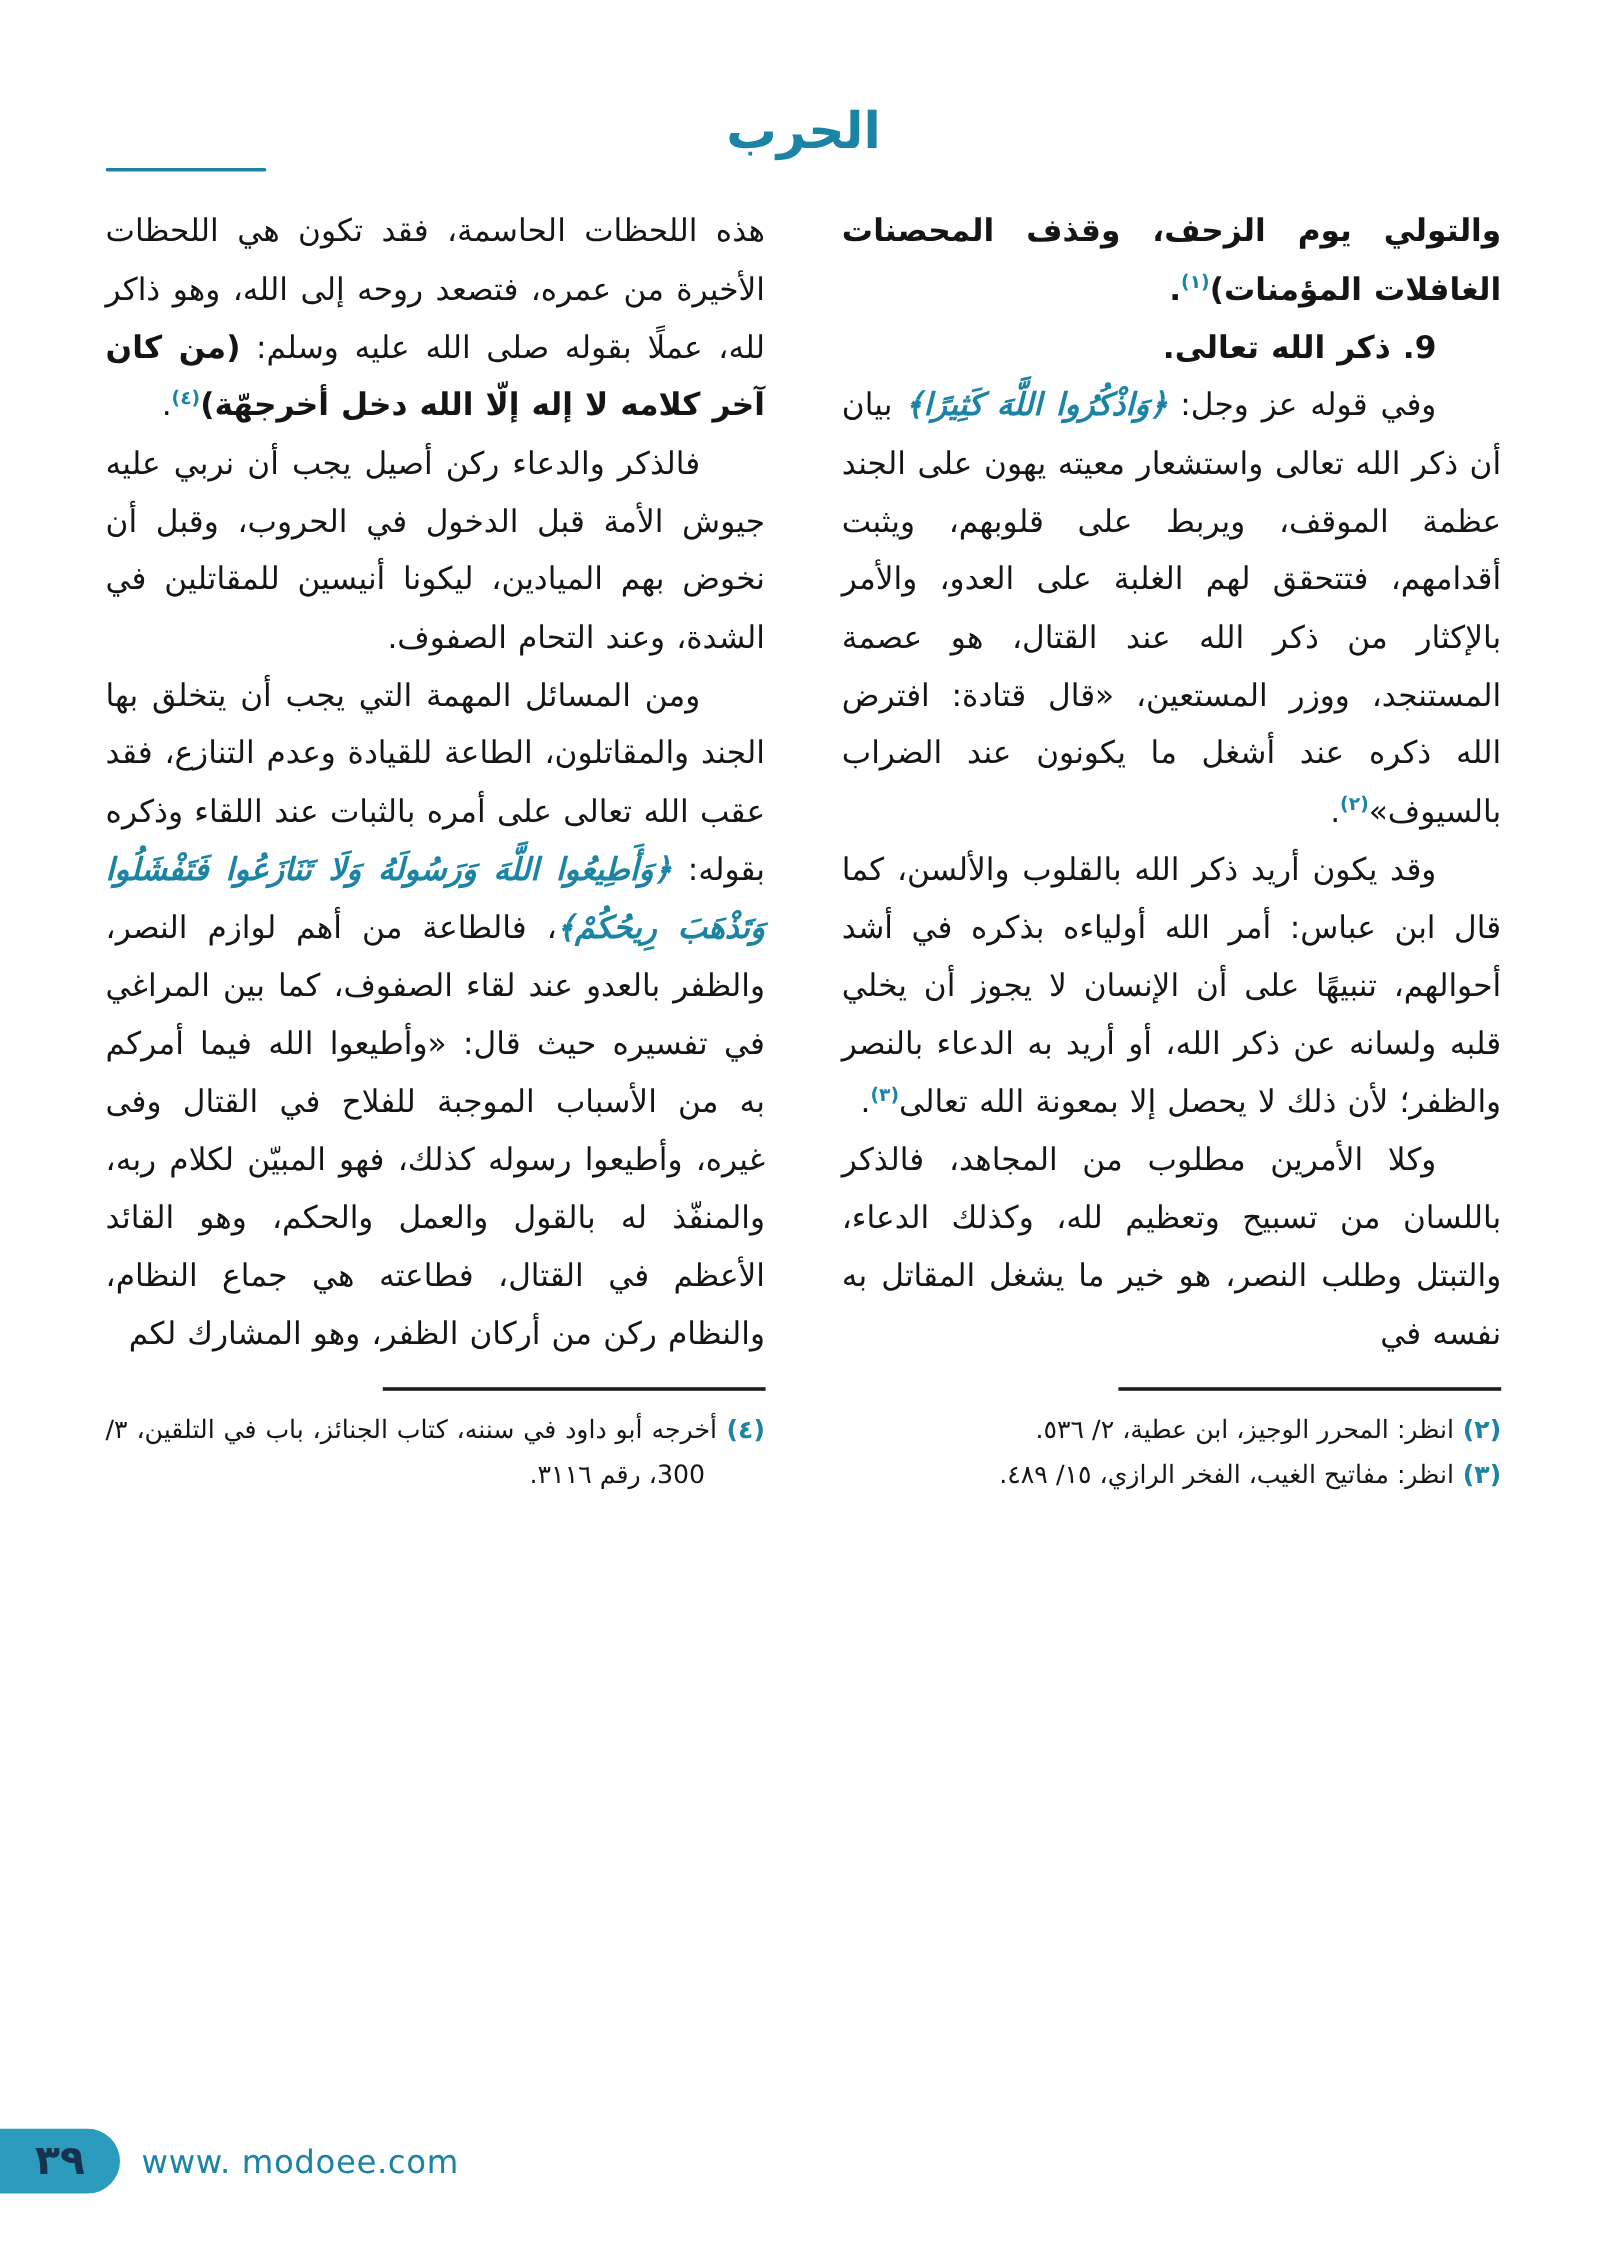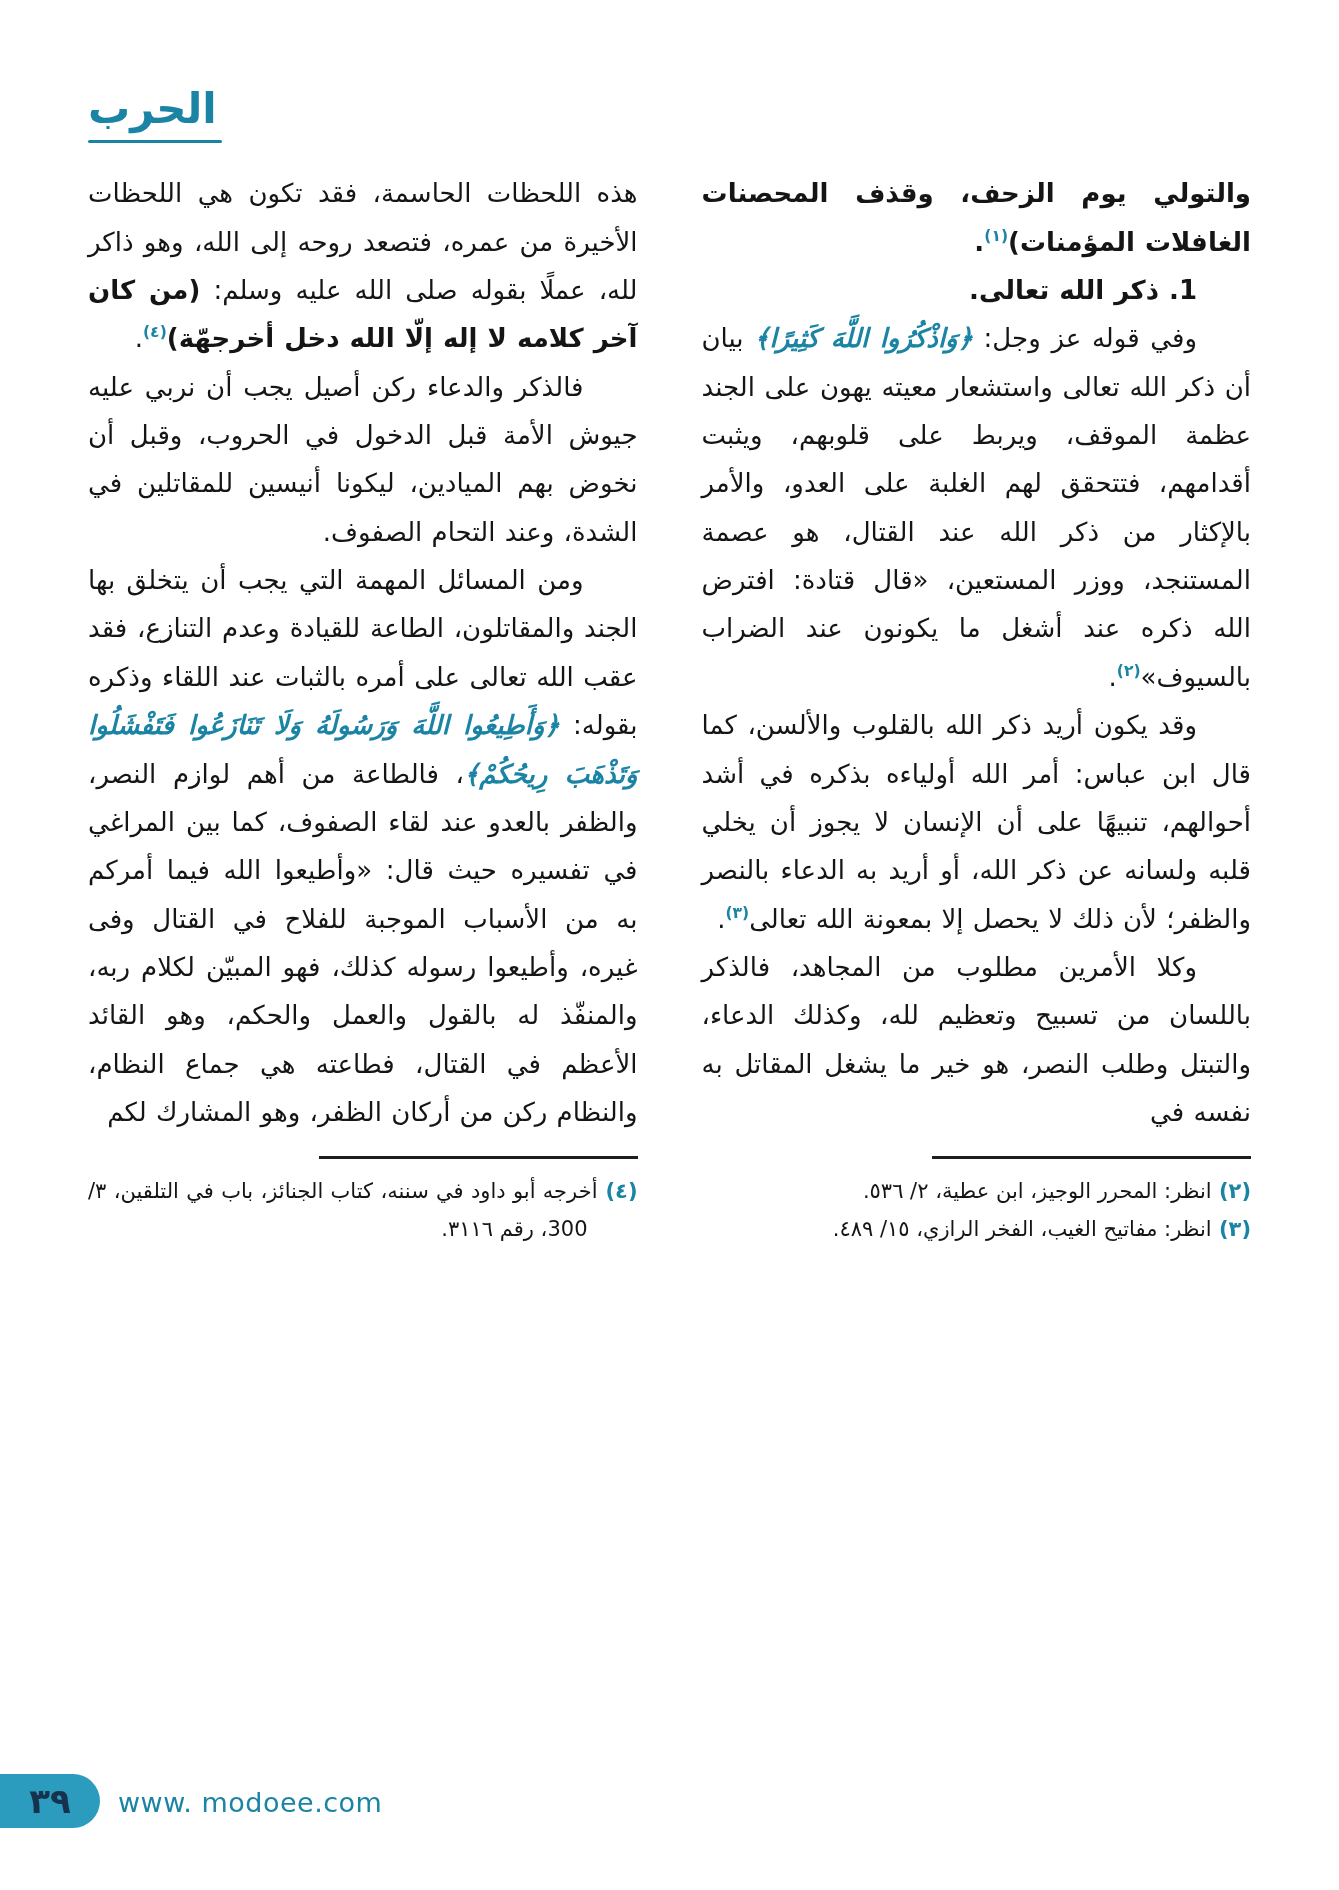--- a/index.html
+++ b/index.html
@@ -13,21 +13,21 @@
     background: #ffffff;
     color: var(--ink);
     font-family: "DejaVu Sans", "Liberation Sans", sans-serif;
     direction: rtl;
     position: relative;
     overflow: hidden;
   }
   .page { position: absolute; inset: 0; padding: 86px 88px 0 88px; }
 
   
-  .header { direction: ltr; text-align: left; margin-bottom: 26px; }
+  .header { direction: ltr; text-align: center; margin-bottom: 26px; }
   .chapter-title {
     display: inline-block;
     color: var(--accent);
     font-size: 42px;
     font-weight: bold;
     line-height: 1.1;
   }
   .header-rule {
     width: 134px; height: 3px;
     background: var(--accent);
@@ -103,21 +103,21 @@
   <header class="header">
     <div class="chapter-title">الحرب</div>
     <div class="header-rule"></div>
   </header>
 
   <main class="columns">
 
     <section class="col">
       <div class="col-body">
           <p class="para noindent"><span class="seg seg-bold">والتولي يوم الزحف، وقذف المحصنات الغافلات المؤمنات)</span><span class="seg seg-fn">(١)</span><span class="seg seg-bold">.</span></p>
-          <p class="para heading"><span class="seg seg-bold">1. ذكر الله تعالى.</span></p>
+          <p class="para heading"><span class="seg seg-bold">9. ذكر الله تعالى.</span></p>
           <p class="para"><span class="seg seg-normal">وفي قوله عز وجل: </span><span class="seg seg-quran">﴿وَاذْكُرُوا اللَّهَ كَثِيرًا﴾</span><span class="seg seg-normal"> بيان أن ذكر الله تعالى واستشعار معيته يهون على الجند عظمة الموقف، ويربط على قلوبهم، ويثبت أقدامهم، فتتحقق لهم الغلبة على العدو، والأمر بالإكثار من ذكر الله عند القتال، هو عصمة المستنجد، ووزر المستعين، «قال قتادة: افترض الله ذكره عند أشغل ما يكونون عند الضراب بالسيوف»</span><span class="seg seg-fn">(٢)</span><span class="seg seg-normal">.</span></p>
           <p class="para"><span class="seg seg-normal">وقد يكون أريد ذكر الله بالقلوب والألسن، كما قال ابن عباس: أمر الله أولياءه بذكره في أشد أحوالهم، تنبيهًا على أن الإنسان لا يجوز أن يخلي قلبه ولسانه عن ذكر الله، أو أريد به الدعاء بالنصر والظفر؛ لأن ذلك لا يحصل إلا بمعونة الله تعالى</span><span class="seg seg-fn">(٣)</span><span class="seg seg-normal">.</span></p>
           <p class="para"><span class="seg seg-normal">وكلا الأمرين مطلوب من المجاهد، فالذكر باللسان من تسبيح وتعظيم لله، وكذلك الدعاء، والتبتل وطلب النصر، هو خير ما يشغل المقاتل به نفسه في</span></p>
         </div>
       <div class="fn-sep"></div>
       <div class="footnotes">
           <div class="footnote"><span class="fn-marker">(٢) </span><span class="fn-text">انظر: المحرر الوجيز، ابن عطية، ٢/ ٥٣٦.</span></div>
           <div class="footnote"><span class="fn-marker">(٣) </span><span class="fn-text">انظر: مفاتيح الغيب، الفخر الرازي، ١٥/ ٤٨٩.</span></div>
         </div>
     </section>

